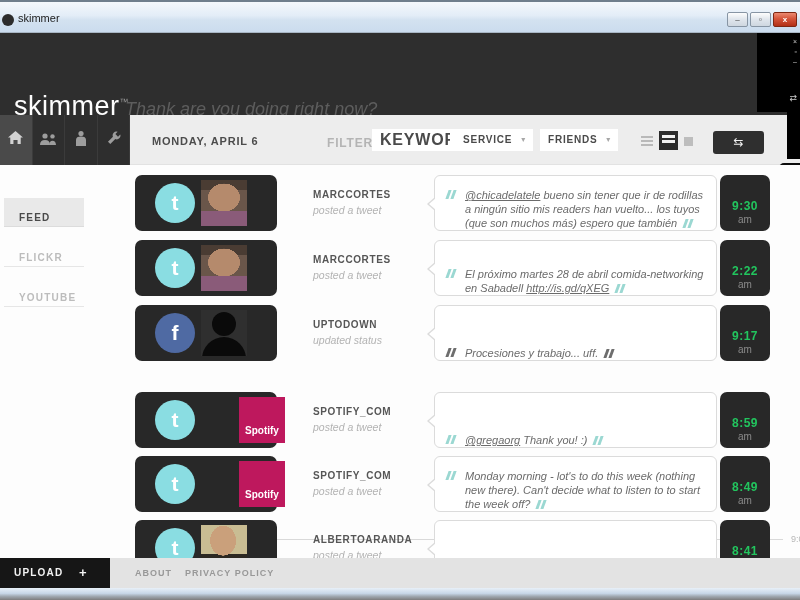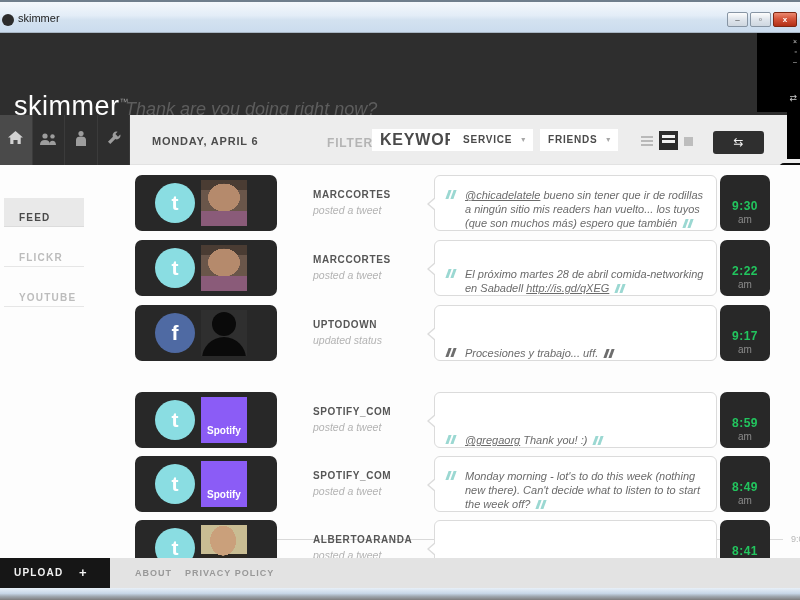--- a/index.html
+++ b/index.html
@@ -80,21 +80,21 @@
     radial-gradient(ellipse 16px 14px at 50% 38%, #b58a6c 0 99%, transparent 100%),
     linear-gradient(180deg,#4a3c33 0 22%, #6a564a 22% 68%, #8a5b79 68% 100%); }
   .avatar.man2 { background:
     radial-gradient(ellipse 13px 15px at 48% 34%, #caa07b 0 99%, transparent 100%),
     linear-gradient(180deg,#c9bd93 0 62%, #2c2822 62% 100%); }
   .avatar.silhouette { background:#2f2f2f; }
   .avatar.silhouette::before { content:""; position:absolute; left:11px; top:2px; width:24px; height:24px;
     border-radius:50%; background:#0a0a0a; }
   .avatar.silhouette::after { content:""; position:absolute; left:1px; top:27px; width:44px; height:30px;
     border-radius:22px 22px 0 0; background:#0a0a0a; }
-  .avatar.spotify { background:#8b5cf6; }
+  .avatar.spotify { background:#be185d;margin-left:38px; }
   .avatar.spotify span { position:absolute; left:0; right:0; bottom:7px; text-align:center; color:#fff;
     font-size:10px; font-weight:bold; }
   .meta { position:absolute; left:178px; top:14px; width:110px; }
   .meta .uname { display:block; font-size:10px; font-weight:bold; color:#565656; letter-spacing:0.6px; }
   .meta .action { display:block; margin-top:4px; font-size:10.5px; font-style:italic; color:#b3b3b3; }
   .bubble { position:absolute; left:299px; top:0; width:283px; height:56px; background:#fff;
     border:1px solid #dbdbdb; border-radius:6px; display:flex; align-items:flex-end; padding:0 12px; }
   .bubble::before { content:""; position:absolute; left:-8px; top:21px; border:7px solid transparent;
     border-left:0; border-right:8px solid #dbdbdb; }
   .bubble::after { content:""; position:absolute; left:-6px; top:22px; border:6px solid transparent;

